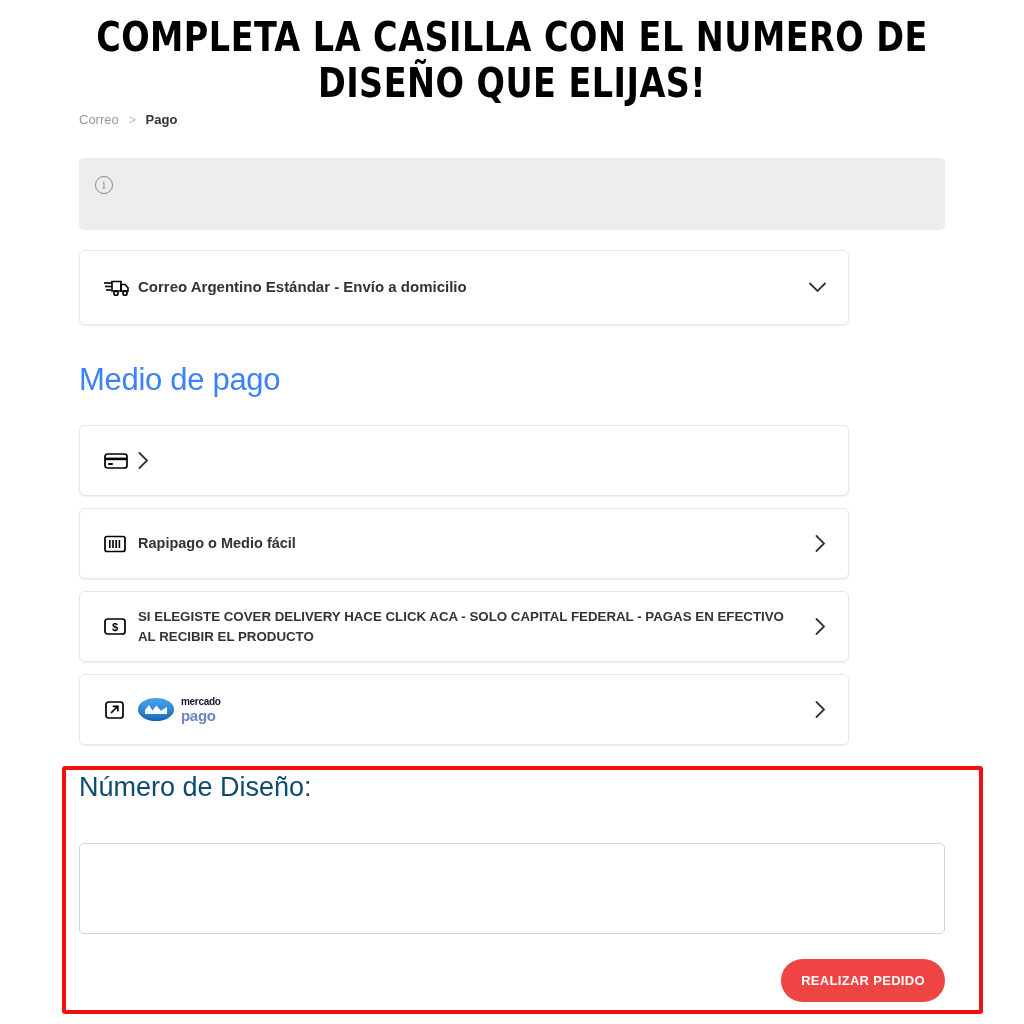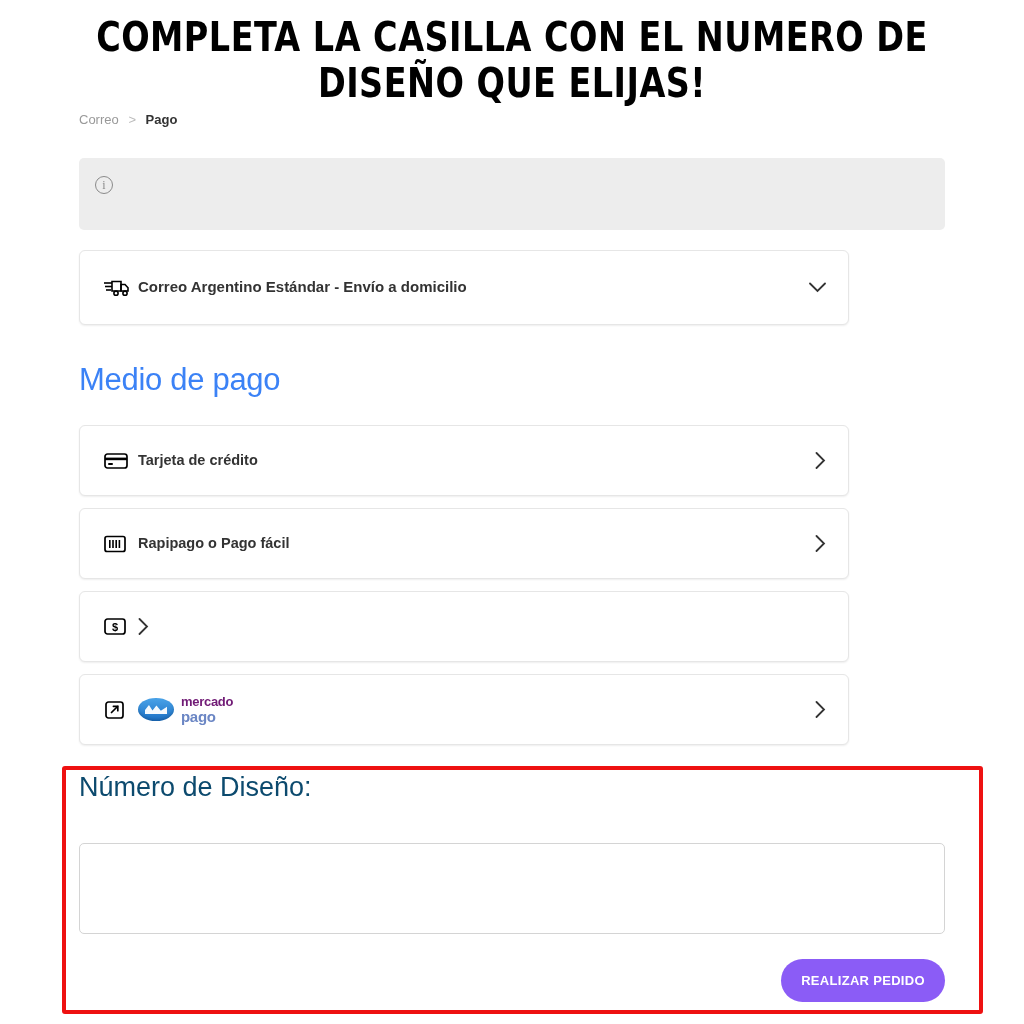--- a/index.html
+++ b/index.html
@@ -134,21 +134,21 @@
   }
   .mp-oval:after {
     content:"";
     position:absolute; left:7px; top:7px;
     width:22px; height:9px;
     background:#fff;
     clip-path:polygon(0% 55%, 18% 0%, 34% 60%, 52% 5%, 72% 65%, 100% 20%, 100% 100%, 0% 100%);
     opacity:.95;
   }
   .mp-text { line-height:1.0; }
-  .mp-text .mp-1 { display:block; font-size:13px; font-weight:bold; color:#701a75; letter-spacing:-0.3px; }
+  .mp-text .mp-1 { display:block; font-size:10px; font-weight:bold; color:#0f172a; letter-spacing:-0.3px; }
   .mp-text .mp-2 { display:block; font-size:15px; font-weight:bold; color:#6b86c4; letter-spacing:-0.3px; margin-top:1px; }
 
   
   .highlight {
     position:absolute;
     left:62px; top:766px;
     width:921px; height:248px;
     border:4px solid #ee1111;
     border-radius:3px;
     background:transparent;
@@ -174,21 +174,21 @@
     font-size:14px;
     color:#333;
     padding:9px 11px;
     z-index:5;
   }
 
   .submit-btn {
     position:absolute;
     left:781px; top:959px;
     width:164px; height:43px;
-    background:#8b5cf6;
+    background:#ef4444;
     color:#fff;
     border:none;
     border-radius:22px;
     font-size:13px;
     font-weight:bold;
     letter-spacing:0.3px;
     cursor:pointer;
     z-index:5;
   }
 
@@ -232,53 +232,53 @@
   <div class="section-title">Medio de pago</div>
 
   <div class="card pay1">
     <div class="icon-box">
       <svg width="25" height="18" viewBox="0 0 25 18">
         <rect x="1" y="2" width="22" height="14" rx="2.5" fill="none" stroke="#000" stroke-width="1.7"></rect>
         <rect x="1" y="5.6" width="22" height="2.6" fill="#000"></rect>
         <rect x="4" y="11" width="5" height="2" rx="1" fill="#000"></rect>
       </svg>
     </div>
-    <div class="label">Tarjeta de crédito</div>
     <div class="chev">
       <svg width="11" height="17" viewBox="0 0 11 17">
           <path d="M1.5 1 L9 8.5 L1.5 16" fill="none" stroke="#333" stroke-width="1.8" stroke-linecap="round"></path>
         </svg>
     </div>
   </div>
 
   <div class="card pay2">
     <div class="icon-box">
       <svg width="23" height="18" viewBox="0 0 23 18">
         <rect x="1" y="1.5" width="20" height="15" rx="2" fill="none" stroke="#000" stroke-width="1.7"></rect>
         <rect x="5" y="5" width="1.6" height="8" fill="#000"></rect>
         <rect x="8.2" y="5" width="1.6" height="8" fill="#000"></rect>
         <rect x="11.4" y="5" width="1.6" height="8" fill="#000"></rect>
         <rect x="14.6" y="5" width="1.6" height="8" fill="#000"></rect>
       </svg>
     </div>
-    <div class="label">Rapipago o Pago fácil</div>
+    <div class="label">Rapipago o Medio fácil</div>
     <div class="chev">
       <svg width="11" height="17" viewBox="0 0 11 17">
           <path d="M1.5 1 L9 8.5 L1.5 16" fill="none" stroke="#333" stroke-width="1.8" stroke-linecap="round"></path>
         </svg>
     </div>
   </div>
 
   <div class="card pay3">
     <div class="icon-box">
       <svg width="23" height="19" viewBox="0 0 23 19">
         <rect x="1" y="2" width="20" height="15" rx="2.5" fill="none" stroke="#000" stroke-width="1.7"></rect>
         <text x="11" y="13.6" font-family="Liberation Sans, sans-serif" font-size="11" font-weight="bold" text-anchor="middle" fill="#000">$</text>
       </svg>
     </div>
+    <div class="label">SI ELEGISTE COVER DELIVERY HACE CLICK ACA - SOLO CAPITAL FEDERAL - PAGAS EN EFECTIVO AL RECIBIR EL PRODUCTO</div>
     <div class="chev">
       <svg width="11" height="17" viewBox="0 0 11 17">
           <path d="M1.5 1 L9 8.5 L1.5 16" fill="none" stroke="#333" stroke-width="1.8" stroke-linecap="round"></path>
         </svg>
     </div>
   </div>
 
   <div class="card pay4">
     <div class="icon-box">
       <svg width="23" height="20" viewBox="0 0 23 20">

